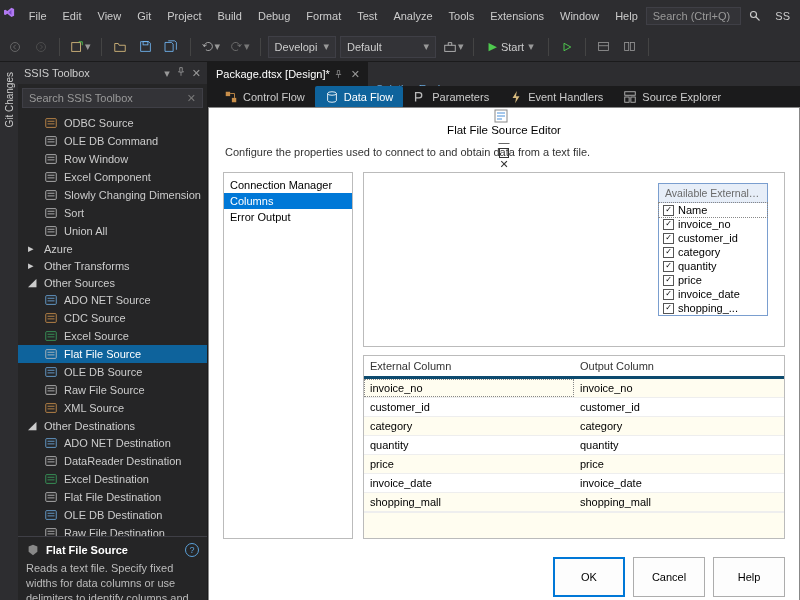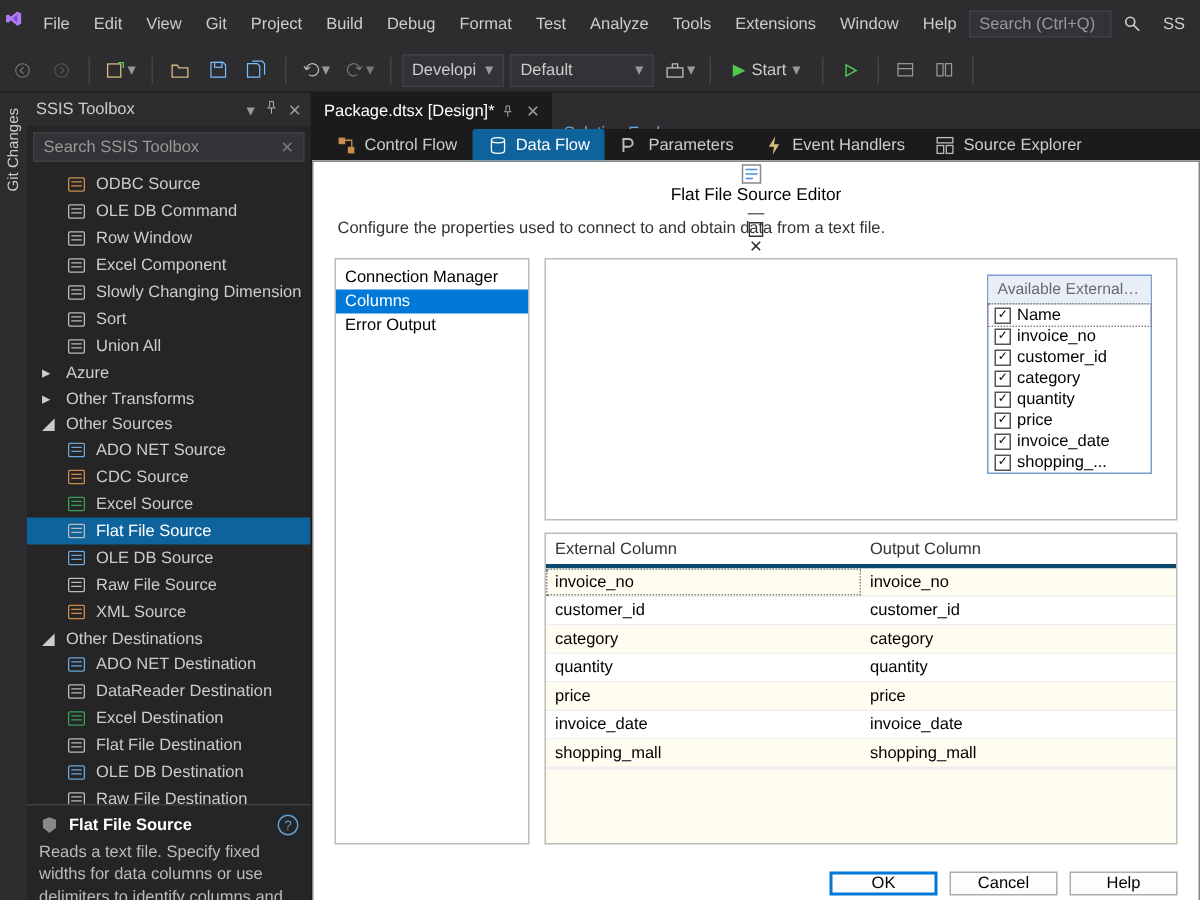--- a/index.html
+++ b/index.html
@@ -84,21 +84,21 @@
   #editor .grid { border: 1px solid #bbb; flex: 1; display: flex; flex-direction: column; overflow: hidden; }
   #editor .grid .ghdr { display: flex; background: #fff; border-bottom: 3px solid #0c4a6e; }
   #editor .grid .ghdr > div { flex: 1; padding: 4px 6px; font-size: 11px; color: #333; }
   #editor .grid .grow { display: flex; border-bottom: 1px solid #eee; }
   #editor .grid .grow:nth-child(odd) { background: #fffdf0; }
   #editor .grid .grow > div { flex: 1; padding: 3px 6px; font-size: 11px; }
   #editor .grid .grow.first > div:first-child { outline: 1px dotted #888; outline-offset: -1px; }
   #editor .grid .spare { flex: 1; background: #fffdf0; border-top: 1px solid #eee; }
 
   #editor .btnrow { padding: 8px 14px 12px; display: flex; justify-content: flex-end; gap: 8px; }
-  #editor .btnrow button { width: 72px; height: 16px; background: #fdfdfd; border: 1px solid #adadad; font-size: 11px; cursor: default; }
+  #editor .btnrow button { width: 72px; height: 40px; background: #fdfdfd; border: 1px solid #adadad; font-size: 11px; cursor: default; }
   #editor .btnrow button.primary { border: 2px solid #0078d7; }
 
 </style>
 </head>
 <body>
 
 <div id="menubar">
   <span class="logo">
     <svg viewBox="0 0 16 16">
         <path fill="#b179f1" d="M11 1l4 2v10l-4 2-6-5-3 2-2-1V5l2-1 3 2 6-5z"></path>

